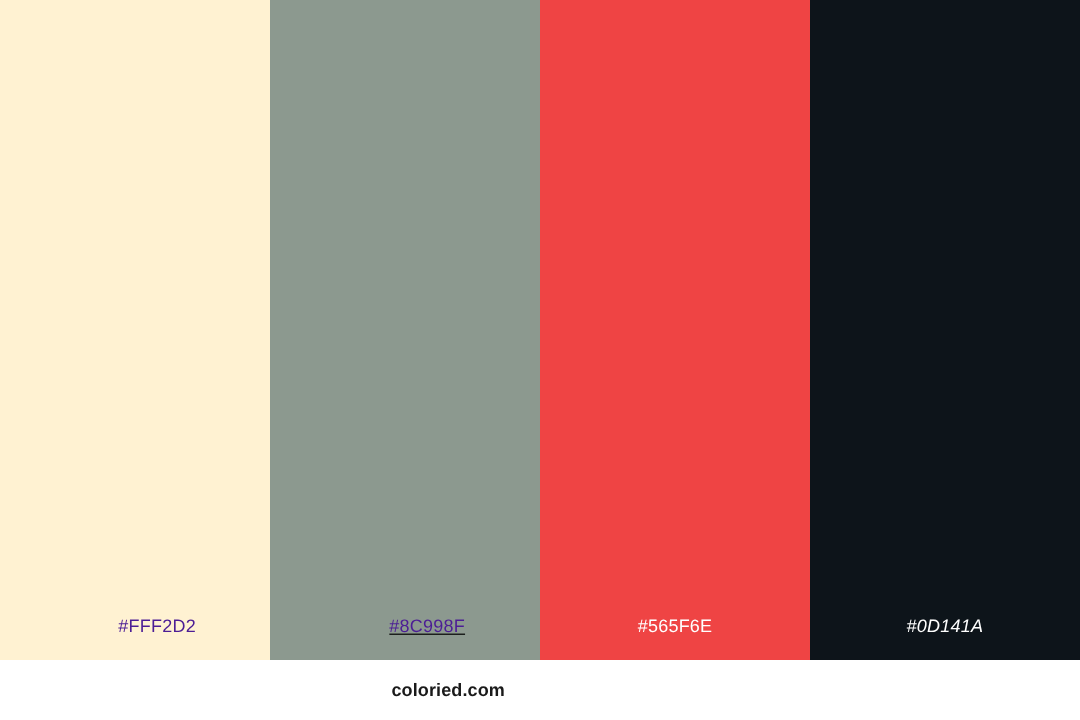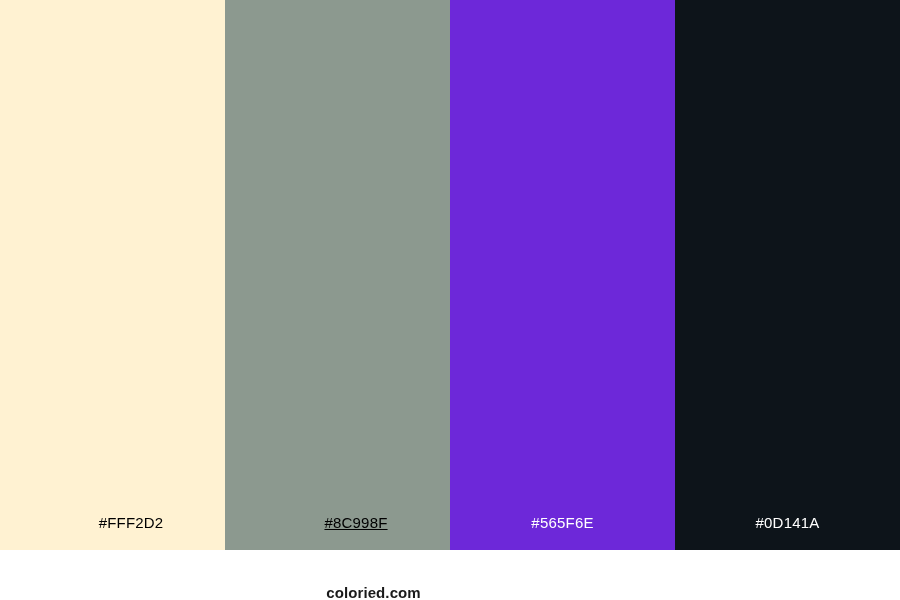--- a/index.html
+++ b/index.html
@@ -41,32 +41,32 @@
     text-align: center;
     font-size: 15px;
     font-weight: 400;
     letter-spacing: 0.2px;
     line-height: 1;
     padding-bottom: 20px;
     font-family: "Liberation Sans", "DejaVu Sans", sans-serif;
     white-space: nowrap;
   }
   .label-dark {
-    color: #000000;
+    color: #4c1d95;
     padding-left: 37px;
   }
   .label-light {
     color: #ffffff;
   }
   .footer {
     width: 747px;
     height: 50px;
     background: #ffffff;
     display: flex;
-    align-items: flex-end;
+    align-items: center;
     justify-content: center;
   }
   .footer-text {
     font-size: 15px;
     font-weight: bold;
     color: #1a1a1a;
     letter-spacing: 0.1px;
     line-height: 1;
     font-family: "Liberation Sans", "DejaVu Sans", sans-serif;
   }
@@ -80,25 +80,25 @@
 
     <div class="swatch" style="background-color: rgb(255, 242, 210);">
       <span class="swatch-label label-dark">#FFF2D2</span>
     </div>
 
 
     <div class="swatch" style="background-color: rgb(140, 153, 143); text-decoration: underline;">
       <span class="swatch-label label-dark">#8C998F</span>
     </div>
 
-    <div class="swatch" style="background-color: #6d28d9;">
+    <div class="swatch" style="background-color: #ef4444;">
       <span class="swatch-label label-light">#565F6E</span>
     </div>
 
-    <div class="swatch" style="background-color: rgb(13, 20, 26);">
+    <div class="swatch" style="background-color: rgb(13, 20, 26); font-style: italic;">
       <span class="swatch-label label-light">#0D141A</span>
     </div>
 
   </div>
 
   <div class="footer">
     <span class="footer-text">coloried.com</span>
   </div>
 
 </div>

